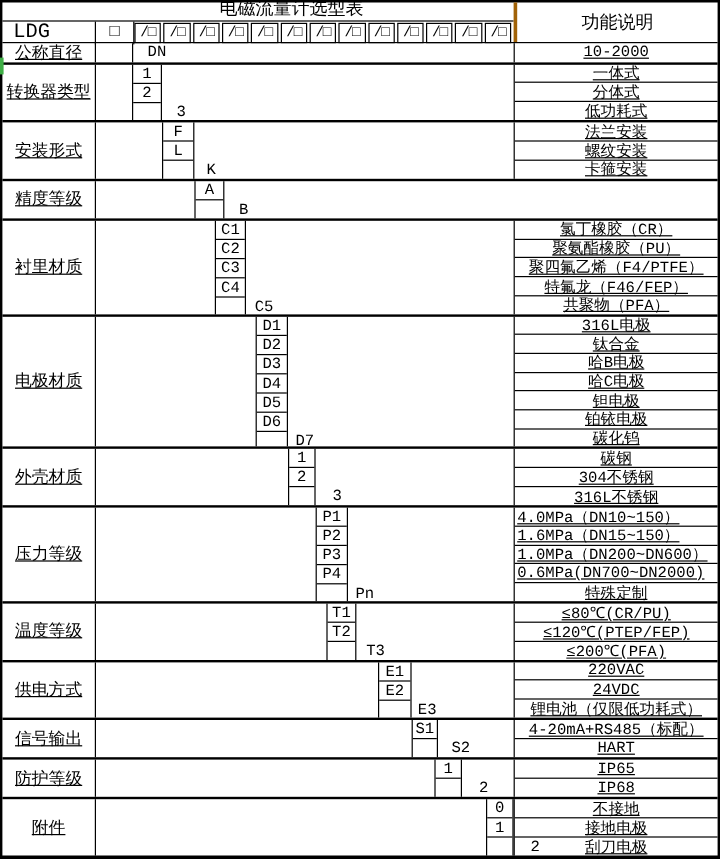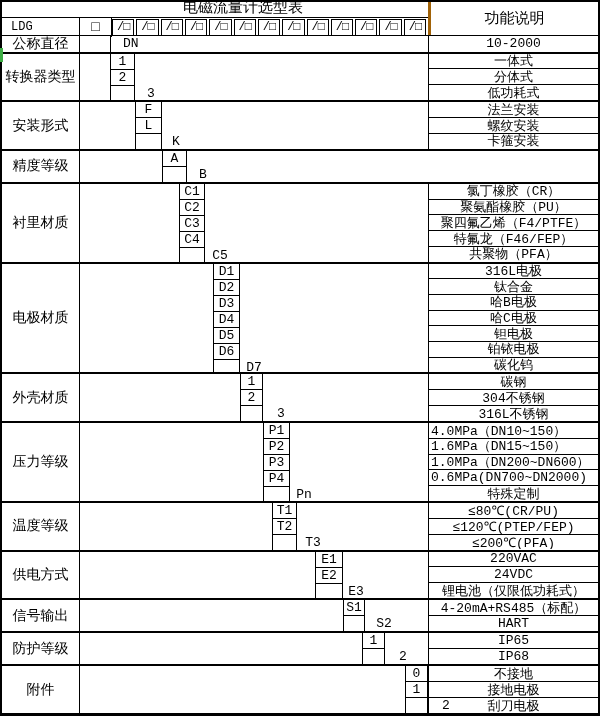--- a/index.html
+++ b/index.html
@@ -18,38 +18,38 @@
   .top-block { height:34px; flex:0 0 34px; border-bottom:1px solid #000; display:flex; }
   .top-left  { width:426px; flex:0 0 426px; display:flex; flex-direction:column;justify-content:center; }
   .title-cell {
     height:17px; border-bottom:1px solid #000;
     text-align:center; padding-left:56px;
     font-size:15px; line-height:16px; white-space:nowrap;
   }
   .ldg-row { flex:1; display:flex; }
   .ldg-label {
     width:78px; flex:0 0 78px; border-right:1px solid #000;
-    display:flex; align-items:center; padding-left:9px; font-size:12px;
+    display:flex; align-items:center; padding-left:9px; font-size:17px;
   }
   .base-box-cell {
     width:32px; flex:0 0 32px; border-right:1px solid #000;
     display:flex; align-items:center; justify-content:center; font-size:14px;
   }
   .slot-row { flex:1; display:flex; }
   .slot {
     flex:1; border:1px solid #000; margin:1px 2px 1px 0;
     display:flex; align-items:center; justify-content:center;
     font-size:12px; letter-spacing:-1px; padding-bottom:1px;
   }
   .func-header {
     flex:1; border-left:3px solid #a16207;
     display:flex; align-items:center; justify-content:center; font-size:15px;
   }
   
-  .sections { flex:1; display:flex; flex-direction:column; }
+  .sections { flex:1; display:flex; flex-direction:column;text-decoration:underline; }
   .section { display:flex; border-top:2px solid #000; min-height:0; }
   .section.first { border-top:none; }
   .sec-label {
     width:78px; flex:0 0 78px; border-right:1px solid #000;
     display:flex; align-items:center; justify-content:center;
     font-size:14px; white-space:nowrap; overflow:hidden;
   }
   .sec-mid { flex:1; position:relative; }
   .code-stack {
     position:absolute; top:0; bottom:0;

